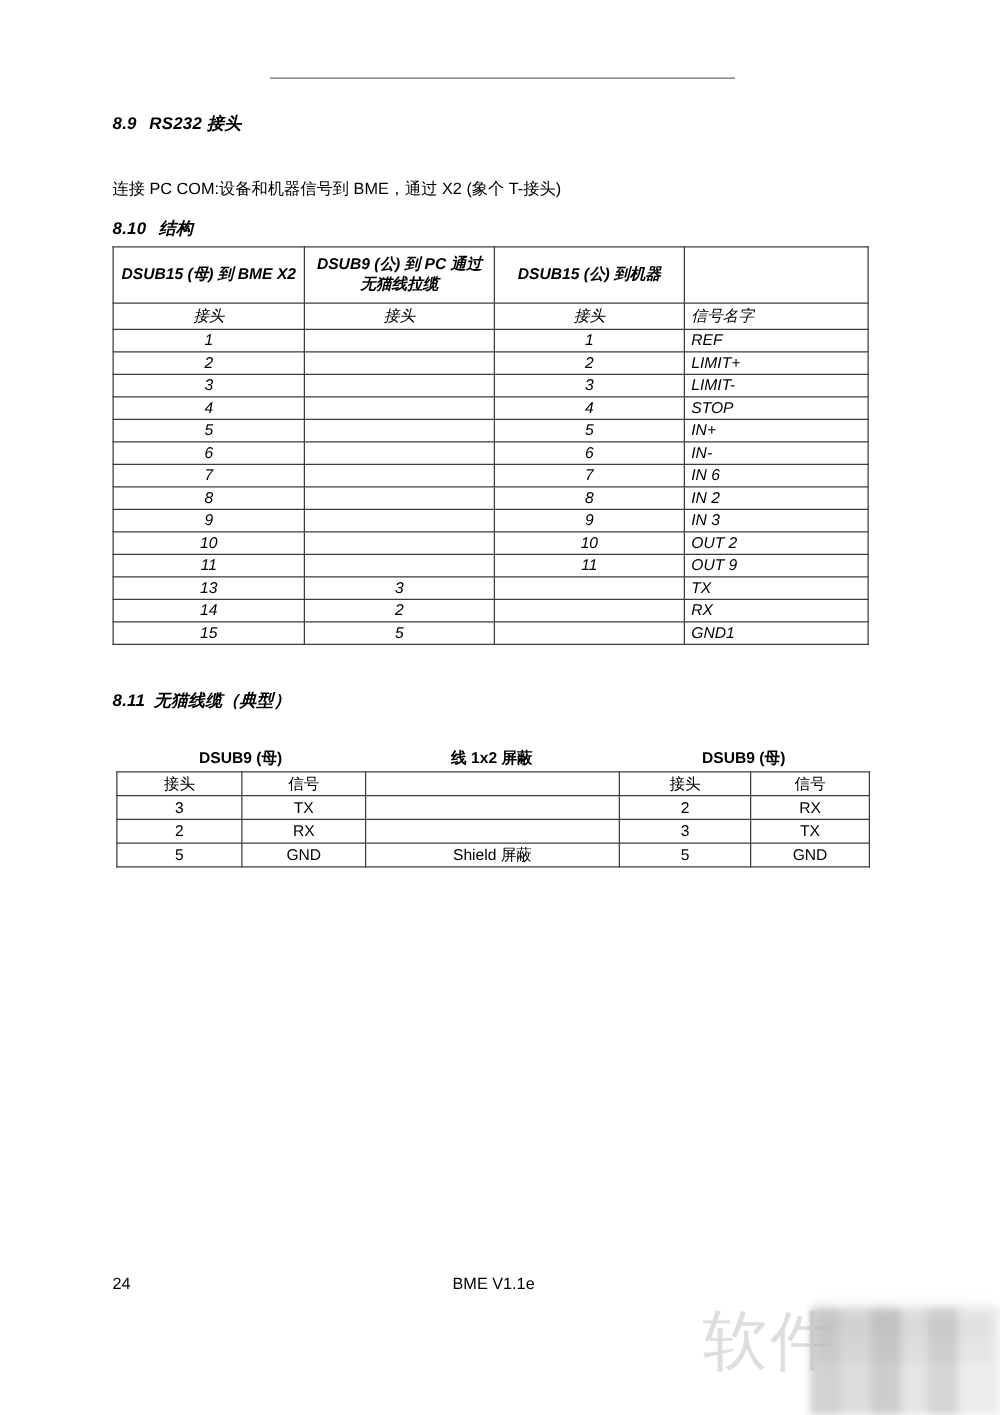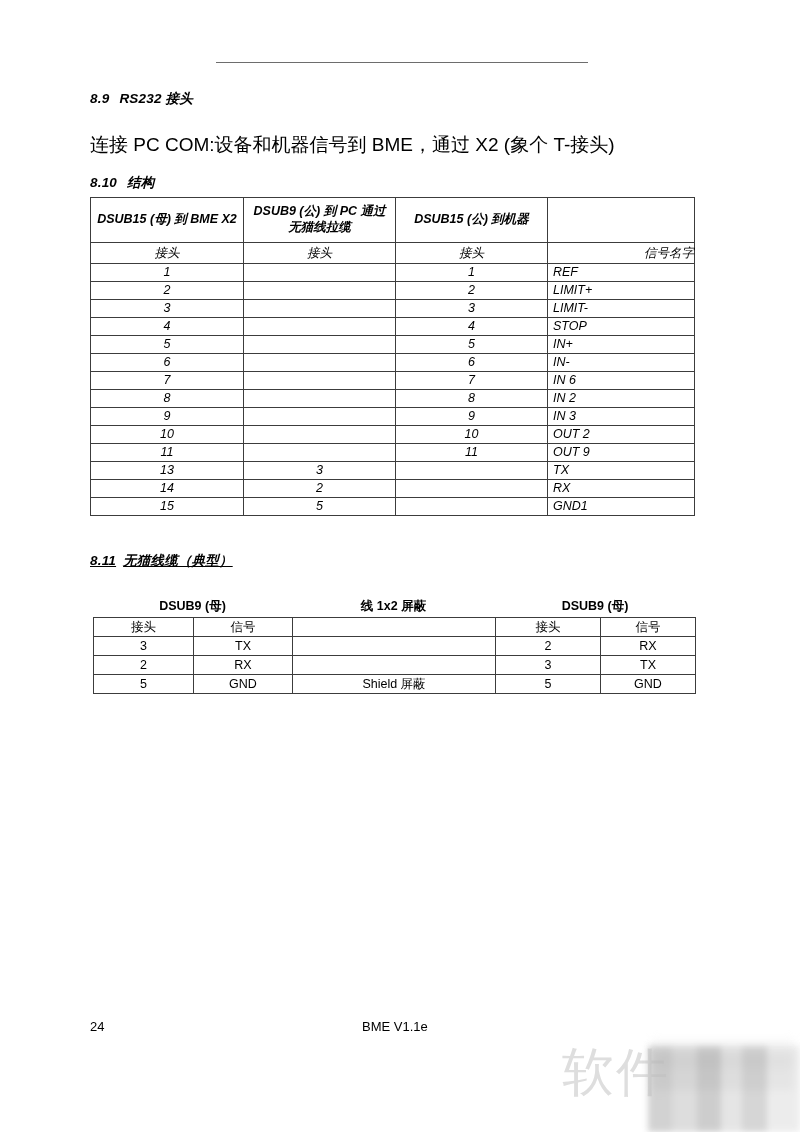--- a/index.html
+++ b/index.html
@@ -39,28 +39,28 @@
     font-weight: bold;
     font-style: italic;
     font-size: 13.5px;
     letter-spacing: 0.2px;
     white-space: nowrap;
   }
   .heading .num { margin-right: 10px; }
 
   #heading-89  { left: 90px; top: 90px; }
   #heading-810 { left: 90px; top: 174px; }
-  #heading-811 { left: 90px; top: 552px; text-decoration: underline; }
+  #heading-811 { left: 90px; top: 552px; }
   #heading-811 .num { margin-right: 7px; }
 
   .body-text {
     position: absolute;
     left: 90px;
-    top: 132px;
-    font-size: 19px;
+    top: 142px;
+    font-size: 13px;
     white-space: nowrap;
   }
 
   
   .doc-table {
     position: absolute;
     border-collapse: collapse;
     table-layout: fixed;
     font-size: 12.5px;
   }
@@ -85,21 +85,21 @@
     font-size: 12.5px;
     height: 40px;
     padding: 2px 4px;
     line-height: 1.25;
   }
   #table-structure td.subhead {
     text-align: center;
     height: 20px;
   }
   #table-structure td.subhead.left-al {
-    text-align: right;
+    text-align: left;
     padding-left: 5px;
   }
   #table-structure td.cell-pin {
     text-align: center;
     height: 17px;
   }
   #table-structure td.cell-sig {
     text-align: left;
     padding-left: 5px;
     height: 17px;

